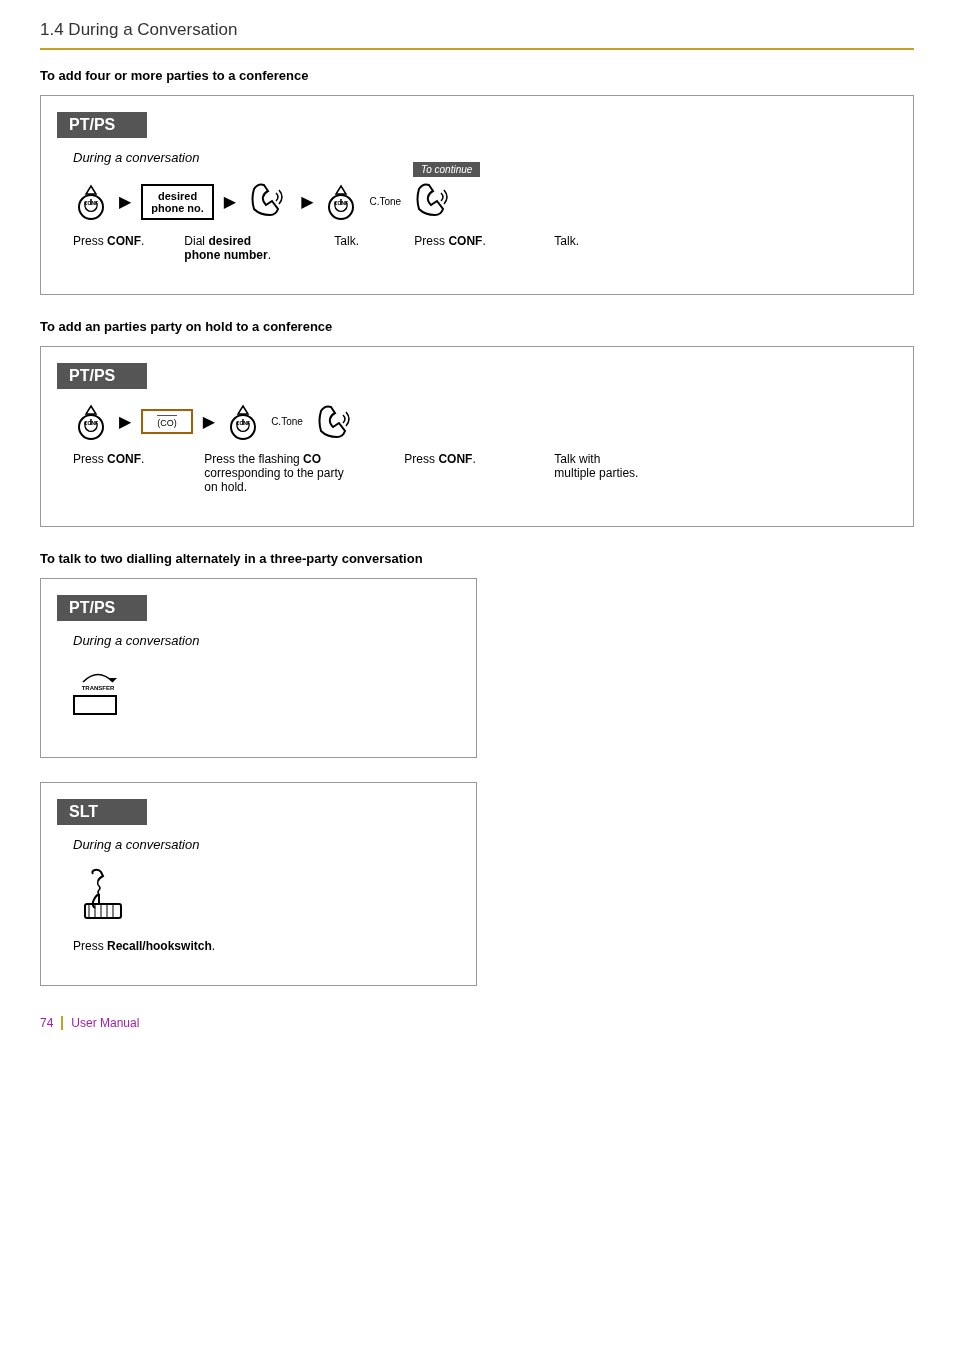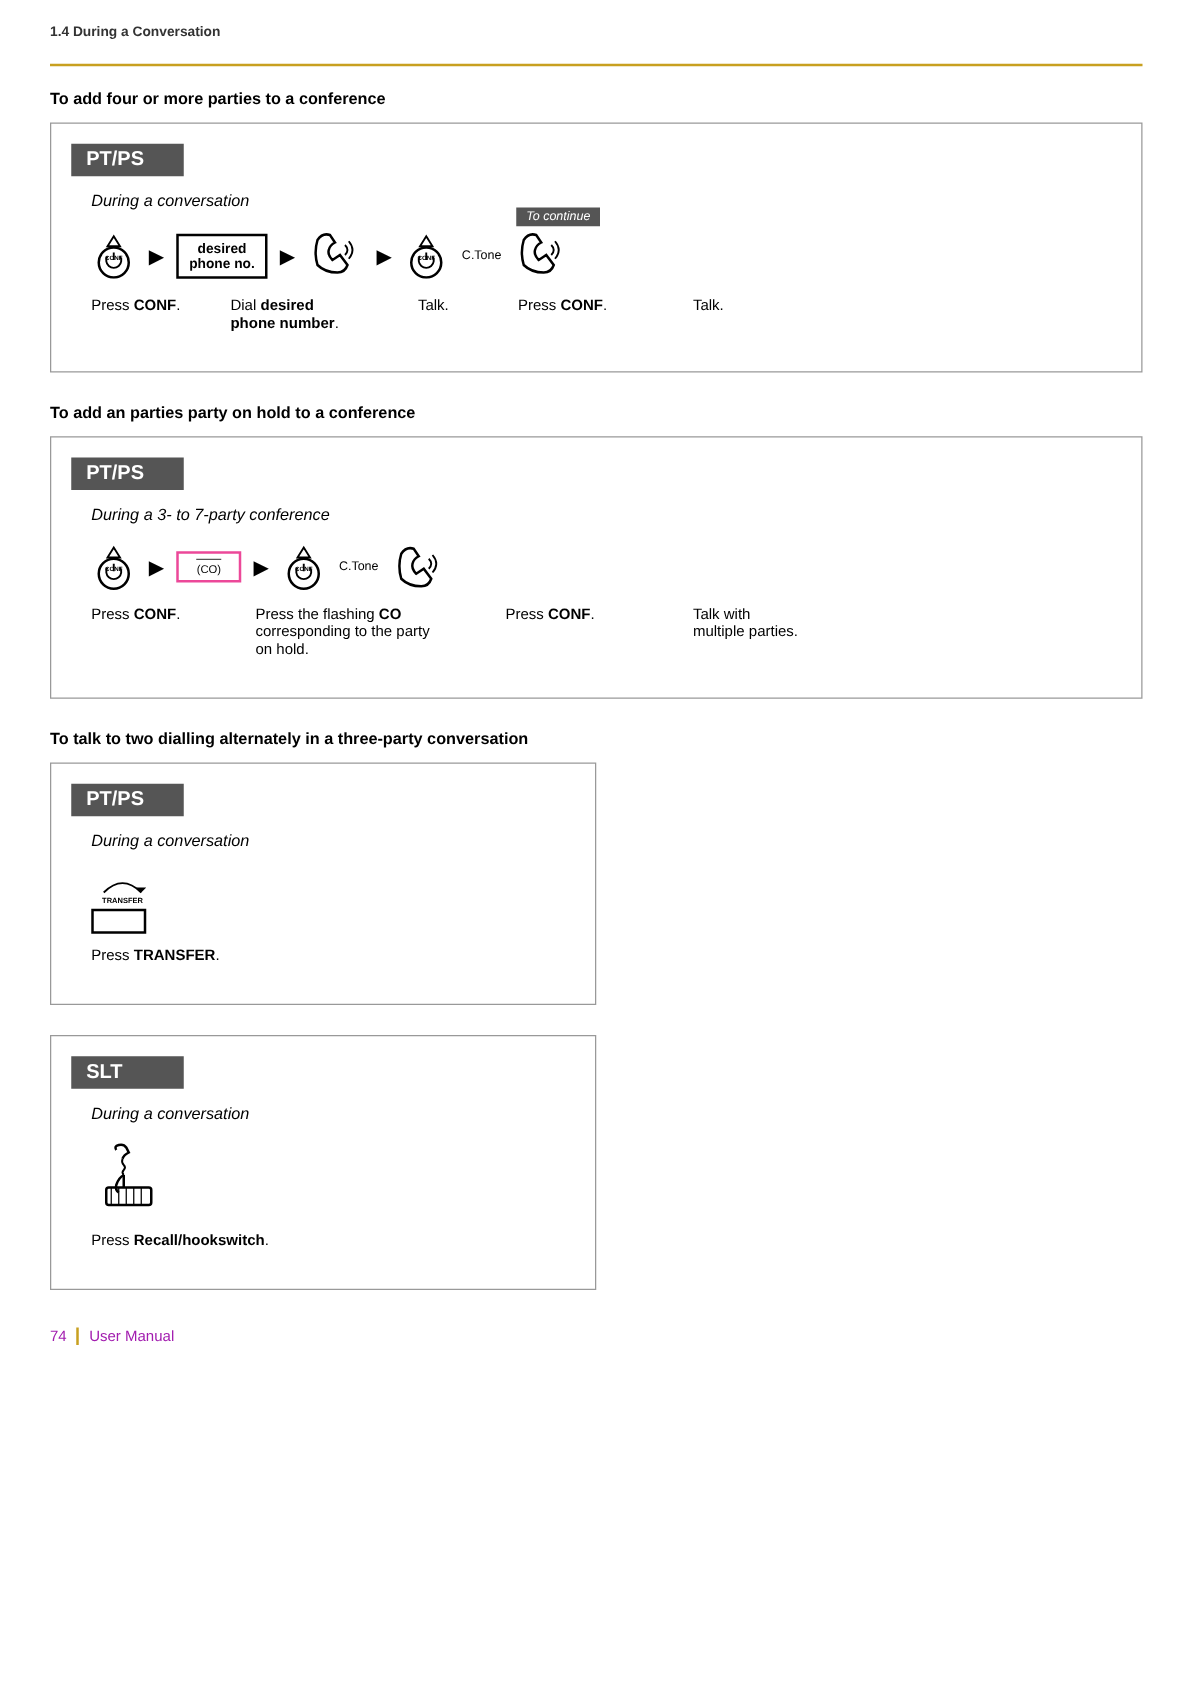--- a/index.html
+++ b/index.html
@@ -7,25 +7,25 @@
       font-family: Arial, Helvetica, sans-serif;
       font-size: 13px;
       background: #fff;
       color: #000;
       width: 954px;
       min-height: 1351px;
       padding: 20px 40px 40px 40px;
     }
 
     .section-header {
-      font-size: 11px;
-      font-weight: bold;
+      font-size: 17px;
+      font-weight: normal;
       color: #333;
       border-bottom: 2px solid #c8a020;
-      padding-bottom: 19px;
+      padding-bottom: 8px;
       margin-bottom: 18px;
     }
 
     .subsection-title {
       font-weight: bold;
       font-size: 13px;
       margin-bottom: 12px;
     }
 
     .diagram-box {
@@ -211,37 +211,36 @@
     </div>
   </div>
 </div>
 
 <div>
   <p class="subsection-title">To add an parties party on hold to a conference</p>
 
   <div class="diagram-box">
     <div class="diagram-header">PT/PS</div>
     <div class="diagram-body">
-      <div class="diagram-subtitle">During a 3- to 7-party conference</div>
 
       <div class="flow-row">
 
         <div class="btn-conf">
           <svg viewBox="0 0 36 36" width="36" height="36">
             <polygon points="18,2 23,10 13,10" fill="none" stroke="#000" stroke-width="1.5"></polygon>
             <circle cx="18" cy="23" r="12" fill="none" stroke="#000" stroke-width="2"></circle>
             <text x="18" y="21" text-anchor="middle" font-size="5" font-weight="bold">CONF</text>
             <line x1="18" y1="15" x2="18" y2="21" stroke="#000" stroke-width="1.5"></line>
             <path d="M13,18 A6,6 0 1,0 23,18" fill="none" stroke="#000" stroke-width="1.5"></path>
           </svg>
         </div>
 
         <div class="arrow">▶</div>
 
-        <div style="border:2px solid #ec4899;padding:4px 14px;font-size:11px;text-align:right;flex-shrink:0;">
+        <div style="border:2px solid #a16207;padding:4px 14px;font-size:11px;text-align:right;flex-shrink:0;">
           <div style="border-bottom:1px solid #555;margin-bottom:2px;"></div>
           <div style="font-size:9px;">(CO)</div>
         </div>
 
         <div class="arrow">▶</div>
 
         <div class="btn-conf">
           <svg viewBox="0 0 36 36" width="36" height="36">
             <polygon points="18,2 23,10 13,10" fill="none" stroke="#000" stroke-width="1.5"></polygon>
             <circle cx="18" cy="23" r="12" fill="none" stroke="#000" stroke-width="2"></circle>
@@ -291,21 +290,20 @@
             <svg width="50" height="30" viewBox="0 0 50 30">
               <path d="M10,20 Q25,5 40,20" fill="none" stroke="#000" stroke-width="1.5"></path>
               <polygon points="40,20 36,16 44,16" fill="#000"></polygon>
               <text x="25" y="28" text-anchor="middle" font-size="6" font-weight="bold">TRANSFER</text>
             </svg>
             <div style="border:2px solid #000;width:44px;height:20px;"></div>
           </div>
         </div>
       </div>
 
-      <div style="font-size:12px;">Press <strong>TRANSFER</strong>.</div>
     </div>
   </div>
 
   <div class="diagram-box half-box">
     <div class="diagram-header">SLT</div>
     <div class="diagram-body">
       <div class="diagram-subtitle">During a conversation</div>
 
       <div style="margin-bottom:10px;">
         <svg width="60" height="60" viewBox="0 0 60 60">

